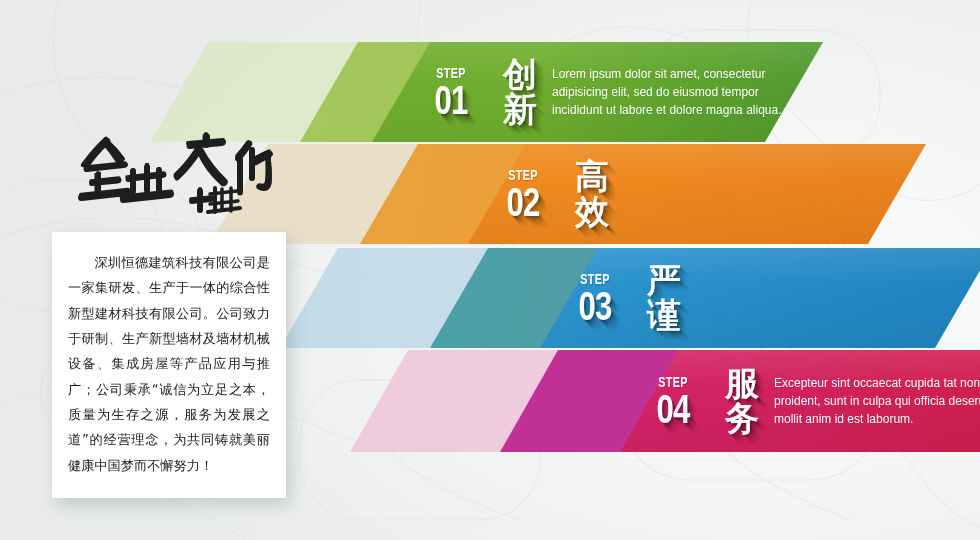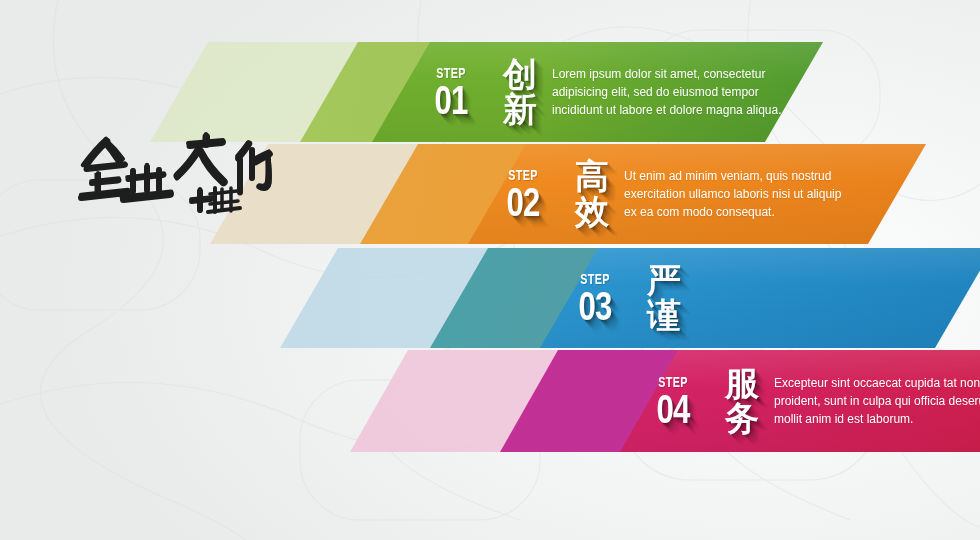--- a/index.html
+++ b/index.html
@@ -123,23 +123,20 @@
       <div class="shape" style="left: 0px; width: 980px; background: linear-gradient(95deg, rgb(239, 138, 31) 0%, rgb(239, 138, 31) 55%, rgb(232, 128, 26) 100%); clip-path: polygon(526px 0px, 926px 0px, 868px 100px, 468px 100px); box-shadow: rgba(0, 0, 0, 0.12) 0px 2px 6px;"></div>
       <div class="shape" style="left: 0px; width: 980px; background: linear-gradient(rgba(255, 255, 255, 0.1) 0%, rgba(255, 255, 255, 0) 38%, rgba(0, 0, 0, 0.05) 100%); clip-path: polygon(526px 0px, 926px 0px, 868px 100px, 468px 100px);"></div>
       <div class="content" style="left: 490px; right: 0px;">
         <div class="stepbox">
           <div class="steplabel">STEP</div>
           <div class="stepnum">02</div>
         </div>
         <div class="cnword">
           <span>高</span>
           <span>效</span>
-        </div>
-        <div class="desc">
-          <p>Ut enim ad minim veniam, quis nostrud exercitation ullamco laboris nisi ut aliquip ex ea com modo consequat.</p>
         </div>
       </div>
     </div>
 
   <div class="row" id="row3" style="top: 248px; height: 100px;">
       <div class="shape" style="left: 0px; width: 980px; background: rgb(188, 216, 230); opacity: 0.85; clip-path: polygon(338px 0px, 698px 0px, 640px 100px, 280px 100px);"></div>
       <div class="shape" style="left: 0px; width: 980px; background: linear-gradient(100deg, rgb(42, 167, 162) 0%, rgb(92, 142, 160) 100%); opacity: 0.92; clip-path: polygon(488px 0px, 798px 0px, 740px 100px, 430px 100px);"></div>
       <div class="shape" style="left: 0px; width: 980px; background: linear-gradient(95deg, rgb(43, 149, 207) 0%, rgb(43, 149, 207) 55%, rgb(31, 132, 191) 100%); clip-path: polygon(598px 0px, 993px 0px, 935px 100px, 540px 100px); box-shadow: rgba(0, 0, 0, 0.12) 0px 2px 6px;"></div>
       <div class="shape" style="left: 0px; width: 980px; background: linear-gradient(rgba(255, 255, 255, 0.1) 0%, rgba(255, 255, 255, 0) 38%, rgba(0, 0, 0, 0.05) 100%); clip-path: polygon(598px 0px, 993px 0px, 935px 100px, 540px 100px);"></div>
       <div class="content" style="left: 562px; right: 0px;">
@@ -232,14 +229,17 @@
         <path d="M286 120 L286 168" stroke-width="8"></path>
         <path d="M300 122 L300 164" stroke-width="7"></path>
         <path d="M276 132 L330 126" stroke-width="7"></path>
         <path d="M276 152 L332 146" stroke-width="7"></path>
         <path d="M318 120 L318 166" stroke-width="7"></path>
         <path d="M272 168 L336 160" stroke-width="8"></path>
       </g>
     </svg>
   </div>
 
+  <div class="card">
+    <p>深圳恒德建筑科技有限公司是一家集研发、生产于一体的综合性新型建材科技有限公司。公司致力于研制、生产新型墙材及墙材机械设备、集成房屋等产品应用与推广；公司秉承“诚信为立足之本，质量为生存之源，服务为发展之道”的经营理念，为共同铸就美丽健康中国梦而不懈努力！</p>
+  </div>
 
 </div>
 
 </body></html>

